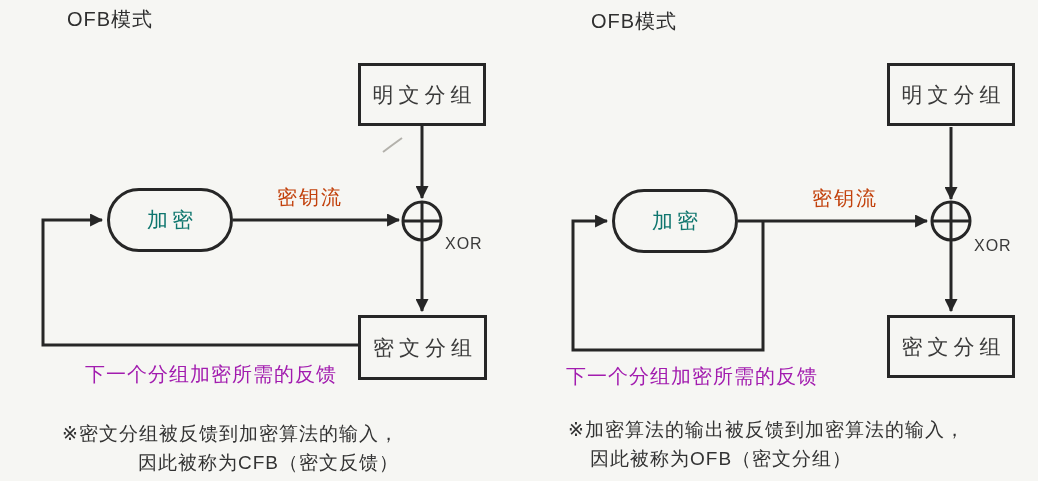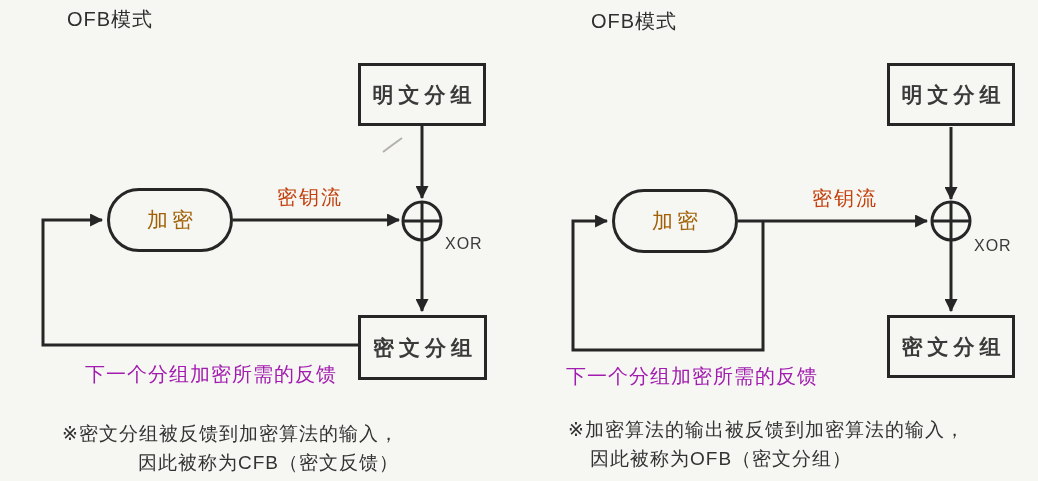--- a/index.html
+++ b/index.html
@@ -26,32 +26,31 @@
   .box{
     position:absolute;
     box-sizing:border-box;
     border:3px solid #262626;
     display:flex;align-items:center;justify-content:center;
     font-size:21px;
     letter-spacing:5px;
     padding-left:5px;
     color:#3a3a3a;
     background:transparent;
-    font-weight:bold;
   }
   .oval{
     position:absolute;
     box-sizing:border-box;
     border:3px solid #262626;
     border-radius:33px;
     display:flex;align-items:center;justify-content:center;
     font-size:21px;
     letter-spacing:4px;
     padding-left:4px;
-    color:#a16207;
+    color:#0f766e;
   }
   .keystream{
     position:absolute;
     font-size:20px;
     letter-spacing:2px;
     color:#c2410c;
   }
   .xor-label{
     position:absolute;
     font-size:16px;

